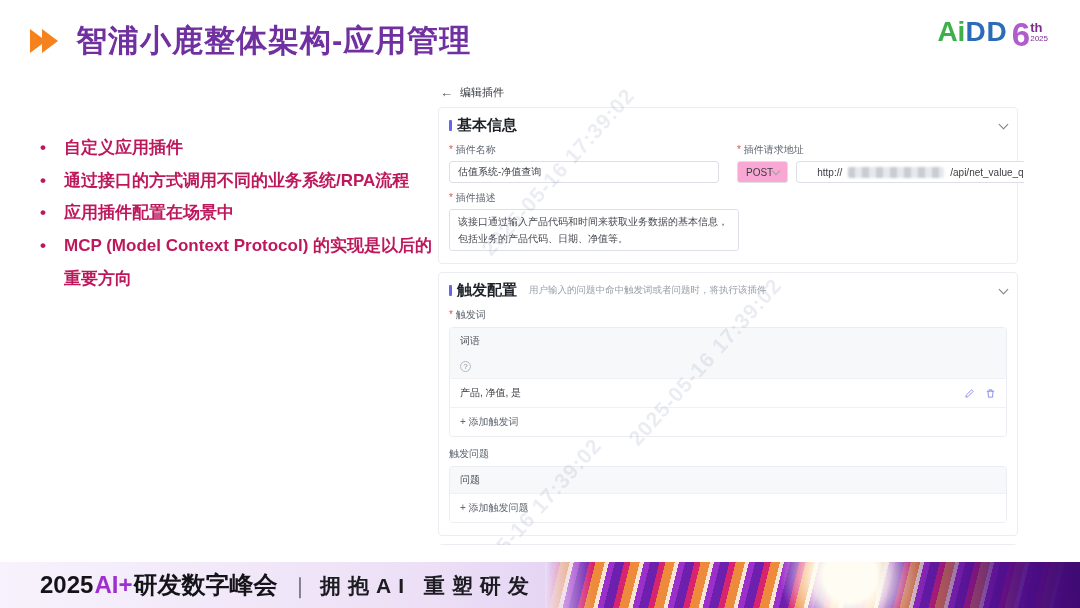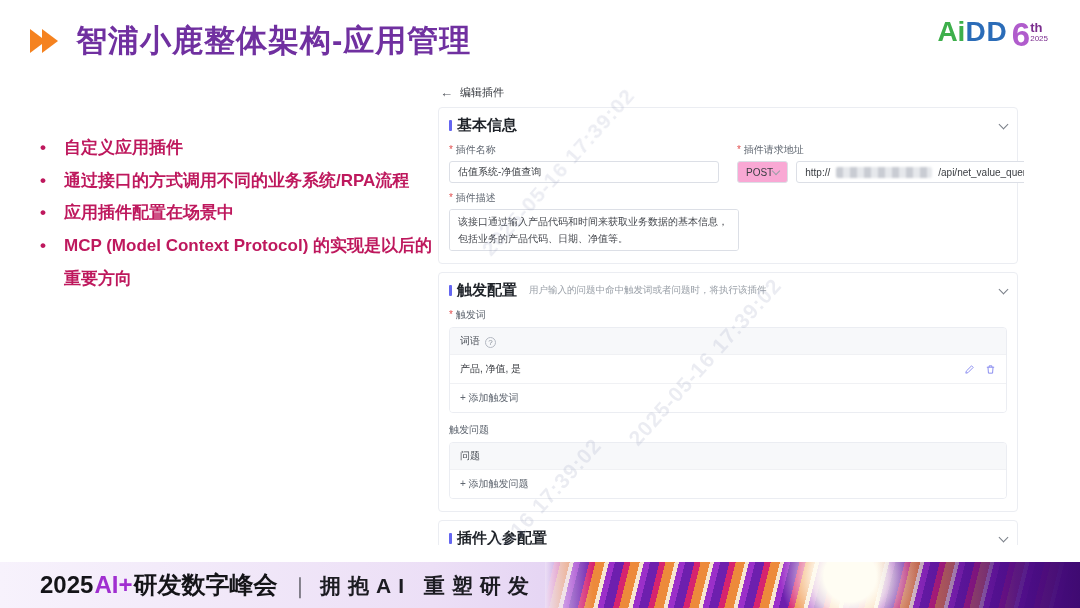--- a/index.html
+++ b/index.html
@@ -53,29 +53,29 @@
   .grid2 { display:flex; gap:18px; margin-bottom:8px; }
   .col { flex:1; min-width:0; }
   .flabel { display:block; color:#5f6670; margin-bottom:4px; font-size:10px; }
   .req::before { content:"* "; color:#e25050; }
   .tinput { width:100%; height:22px; border:1px solid #dcdfe6; border-radius:3px; padding:0 8px;
             font-size:10px; color:#3a3d42; background:#fff; font-family:inherit; }
   .url-row { display:flex; gap:8px; }
   .method-select { width:92px; height:22px; border:1px solid #dcdfe6; border-radius:3px; display:flex;
                    align-items:center; justify-content:space-between; padding:0 8px; color:#3a3d42; background:#f9a8d4; }
   .url-input { flex:1; height:22px; border:1px solid #dcdfe6; border-radius:3px; display:flex;
-               align-items:center; padding:0 8px; gap:6px; color:#3a3d42; background:#fff; }
+               align-items:center; padding:0 20px; gap:6px; color:#3a3d42; background:#fff; }
   .blur-chunk { width:96px; height:11px; border-radius:2px; filter:blur(1.2px);
                 background:repeating-linear-gradient(90deg,#c9ccd3 0 7px,#e6e8ec 7px 14px); }
   .desc-area { width:52%; height:42px; border:1px solid #dcdfe6; border-radius:3px; padding:4px 8px;
                font-size:10px; color:#46494f; line-height:1.65; resize:none; font-family:inherit; background:#fff; }
 
   .group-label { display:block; color:#5f6670; margin:2px 0 5px; }
   .gbox { border:1px solid #ebedf2; border-radius:4px; overflow:hidden; margin-bottom:10px; }
-  .gbox-head { background:#f7f8fa; padding:6px 10px; color:#4a4f57; display:flex; align-items:flex-end; gap:5px; }
+  .gbox-head { background:#f7f8fa; padding:6px 10px; color:#4a4f57; display:flex; align-items:flex-start; gap:13px;flex-direction:column; }
   .gbox-row { padding:7px 10px; border-top:1px solid #f0f1f4; display:flex; align-items:center; color:#3a3d42; background:#fff; }
   .row-actions { margin-left:auto; display:flex; gap:10px; color:#8286ef; align-items:center; }
   .icon-btn svg { display:block; }
   .add-row { color:#5f6670; }
 
   .qmark { width:11px; height:11px; border:1px solid #b4b9c2; border-radius:50%; font-size:8px; line-height:1;
            display:inline-flex; align-items:center; justify-content:center; color:#8a9099; flex:0 0 auto; }
 
   .add-field-btn { display:inline-flex; align-items:center; gap:4px; border:1px solid #dcdfe6; border-radius:3px;
                    padding:4px 12px; color:#4a4f57; background:#fff; font-size:10px; cursor:pointer; font-family:inherit; }

